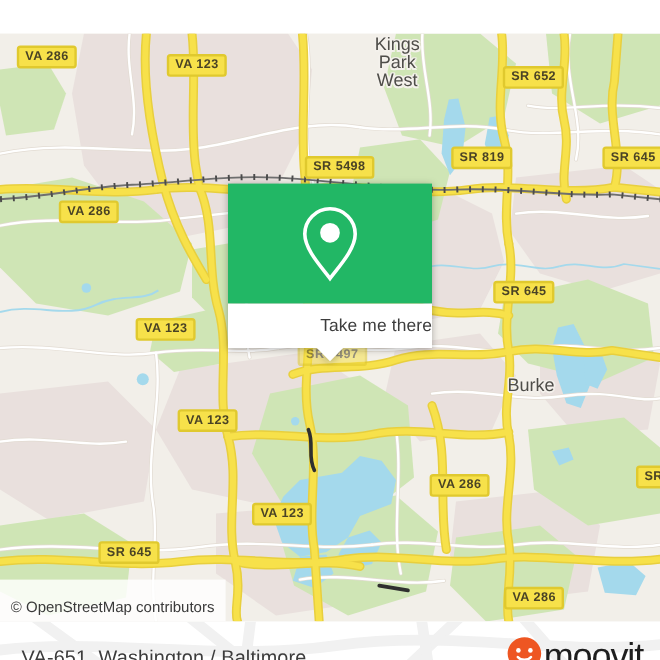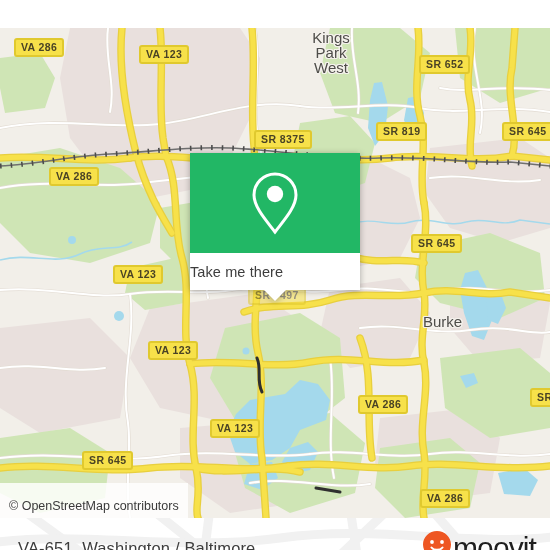--- a/index.html
+++ b/index.html
@@ -81,21 +81,21 @@
     background: #22b765;
     display: flex;
     align-items: center;
     justify-content: center;
   }
   #callout-bottom {
     height: 37px;
     background: #ffffff;
     display: flex;
     align-items: center;
-    justify-content: flex-start;
+    justify-content: flex-end;
   }
   #callout-label {
     font-size: 14.5px;
     color: #3d3d3d;
     letter-spacing: .1px;
   }
   #callout-tip {
     position: absolute;
     left: 50%; top: 137px;
     margin-left: -11px;
@@ -321,21 +321,21 @@
     <div class="place big" style="left:302px; top:2px; width:58px;">Kings
 Park
 West</div>
     <div class="place big" style="left:423px; top:286px;">Burke</div>
 
     <div class="shield" style="left:14px;  top:10px;">VA 286</div>
     <div class="shield" style="left:139px; top:17px;">VA 123</div>
     <div class="shield" style="left:419px; top:27px;">SR 652</div>
     <div class="shield" style="left:376px; top:94px;">SR 819</div>
     <div class="shield" style="left:502px; top:94px;">SR 645</div>
-    <div class="shield" style="left:254px; top:102px;">SR 8375</div>
+    <div class="shield" style="left:254px; top:102px;">SR 5498</div>
     <div class="shield" style="left:49px;  top:139px;">VA 286</div>
     <div class="shield" style="left:411px; top:206px;">SR 645</div>
     <div class="shield" style="left:113px; top:237px;">VA 123</div>
     <div class="shield faded" style="left:248px; top:258px;">SR 7497</div>
     <div class="shield" style="left:148px; top:313px;">VA 123</div>
     <div class="shield" style="left:358px; top:367px;">VA 286</div>
     <div class="shield" style="left:530px; top:360px;">SR</div>
     <div class="shield" style="left:210px; top:391px;">VA 123</div>
     <div class="shield" style="left:82px;  top:423px;">SR 645</div>
     <div class="shield" style="left:420px; top:461px;">VA 286</div>

